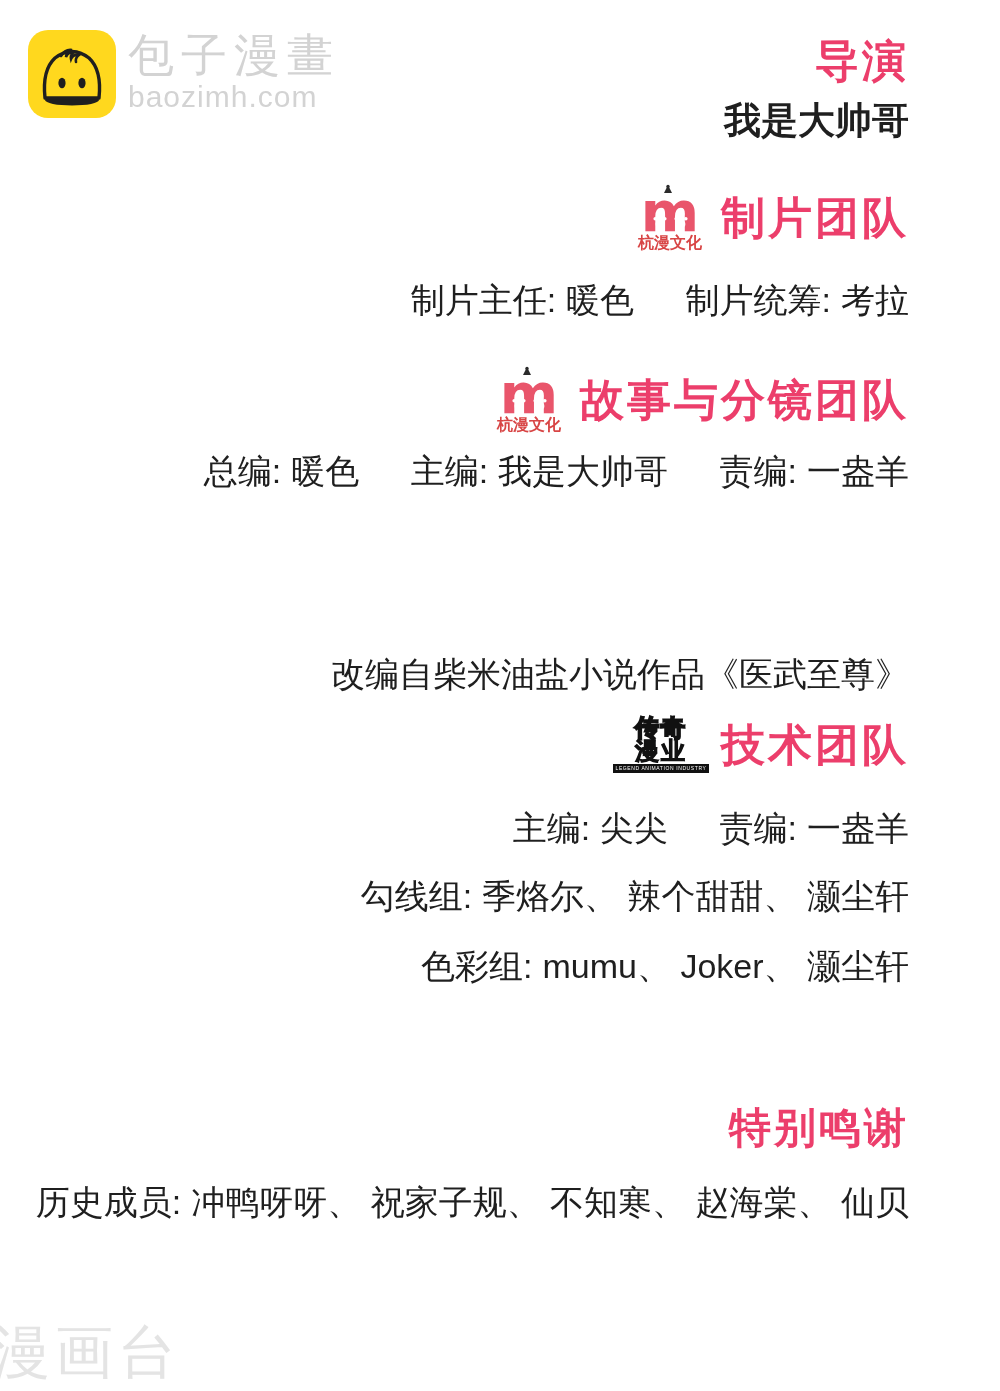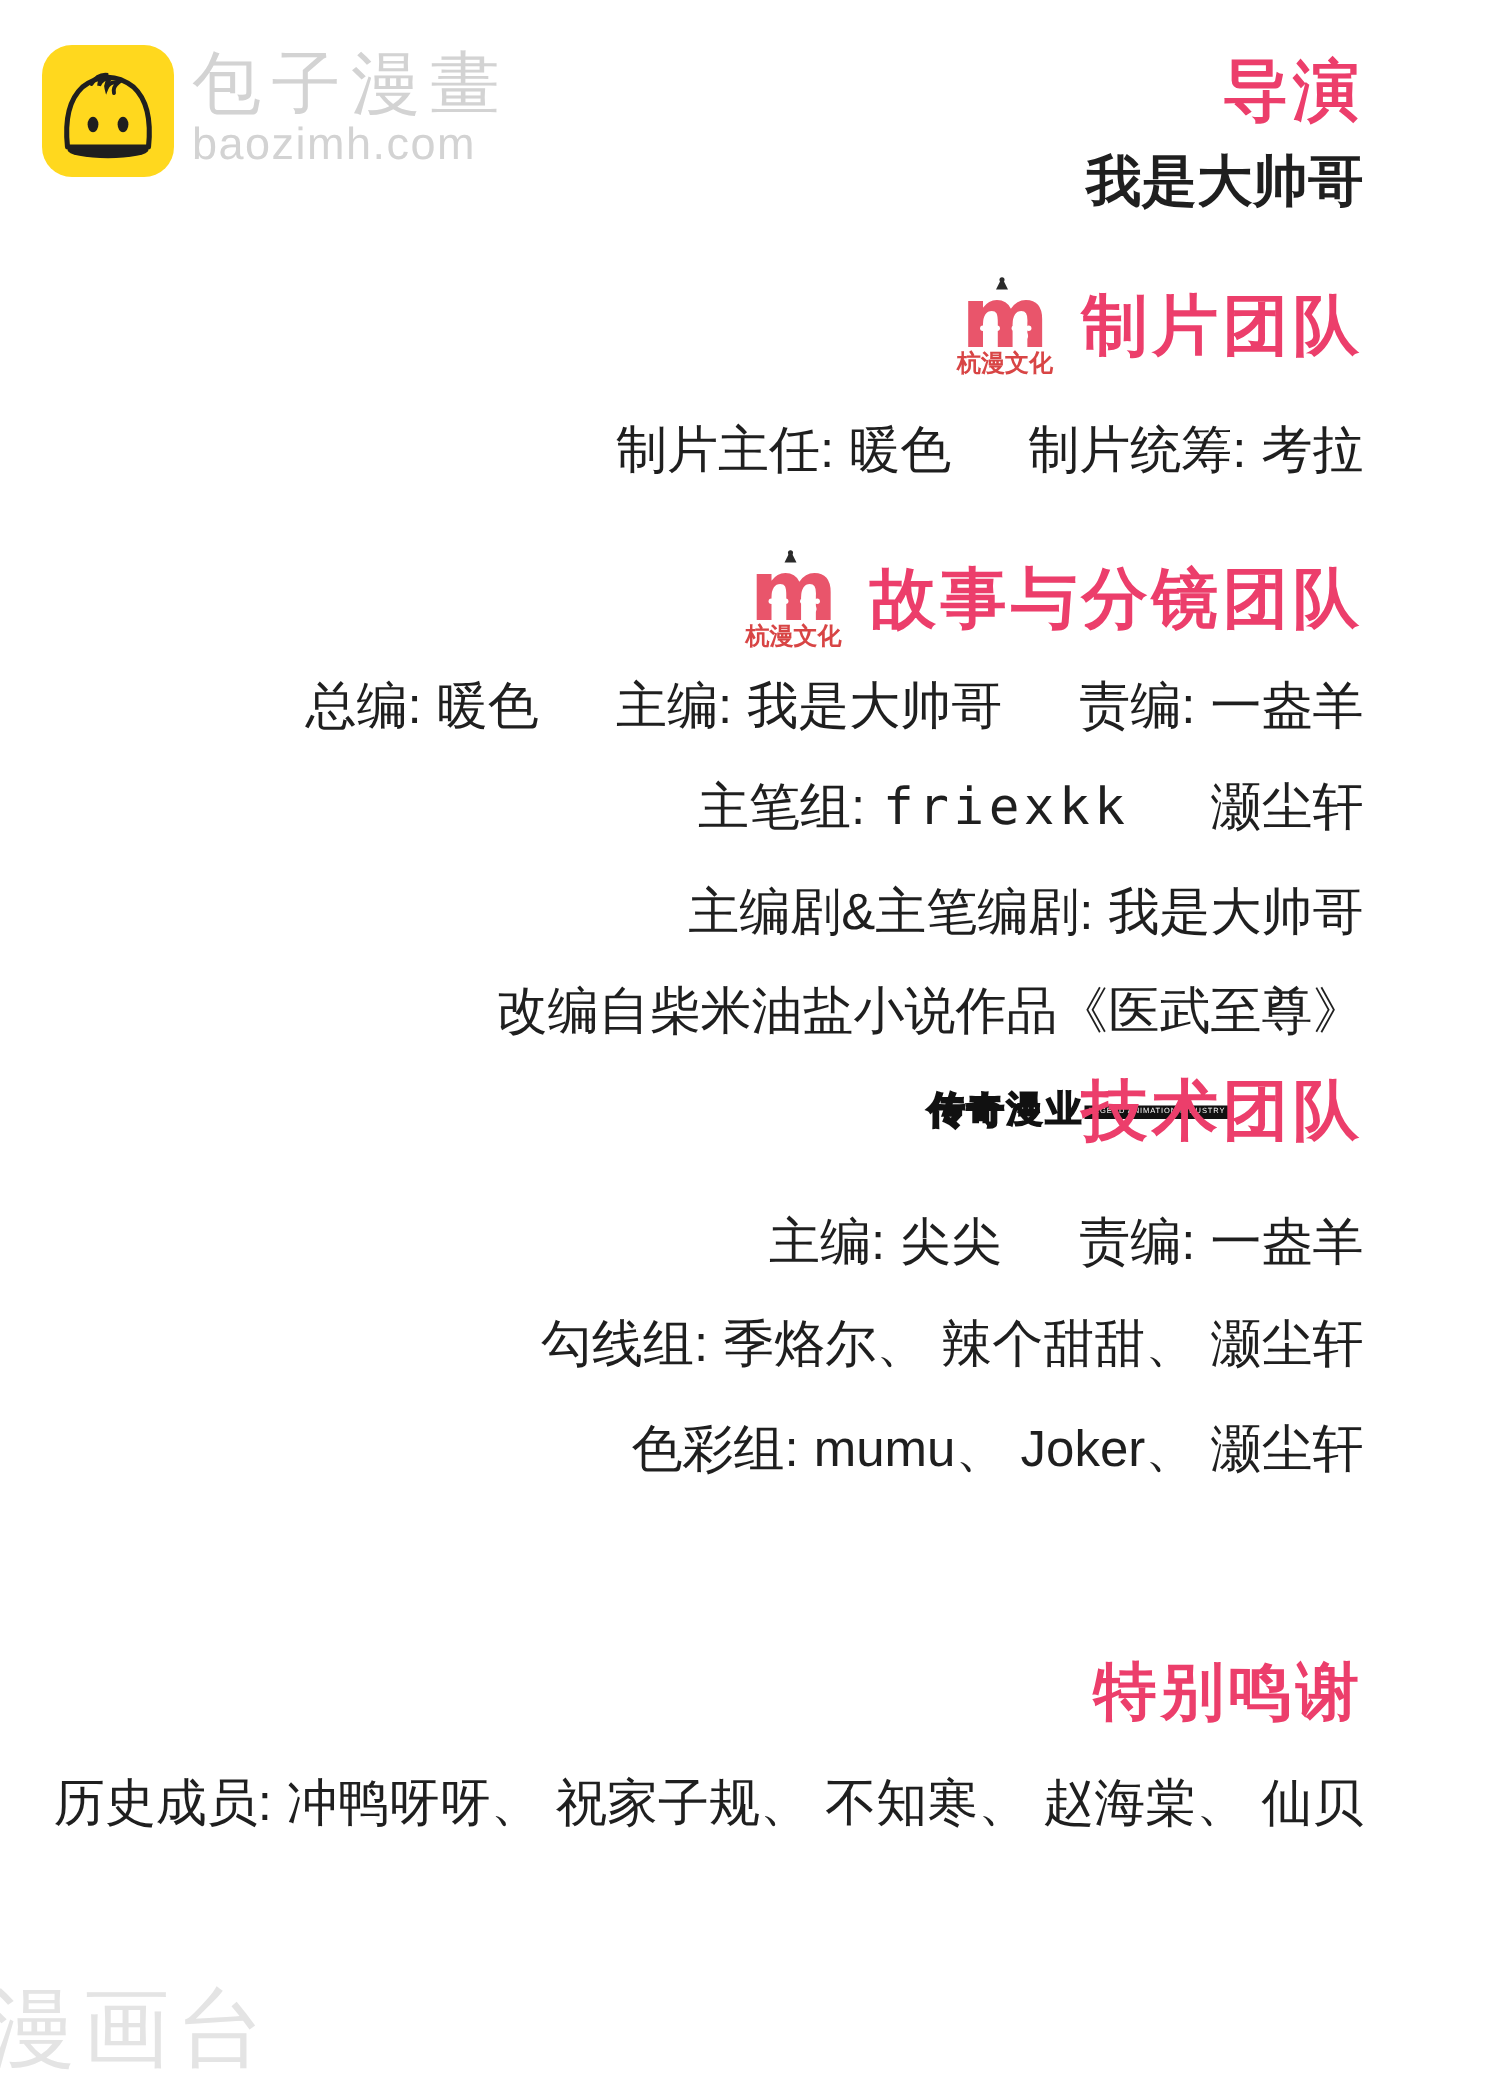--- a/index.html
+++ b/index.html
@@ -19,21 +19,21 @@
   .bodyline{font-size:34px;}
   .lbl{font-weight:normal;}
   .val{font-weight:normal;margin-left:10px;}
   .gap{margin-left:42px;}
   .mono{font-family:"DejaVu Sans Mono",monospace;letter-spacing:3px;margin-left:12px;}
   .far{margin-left:54px;}
   
   .hgroup{display:inline-flex;align-items:center;gap:18px;vertical-align:middle;}
   .mlogo{display:inline-flex;flex-direction:column;align-items:center;width:66px;}
   .mlogo-caption{font-size:16px;font-weight:bold;color:#d84545;margin-top:-2px;letter-spacing:0;}
-  .legendlogo{display:inline-flex;align-items:center;width:84px;}
+  .legendlogo{display:inline-flex;flex-direction:column;align-items:center;width:84px;}
   .legend-top{font-size:24px;font-weight:bold;color:#ffffff;-webkit-text-stroke:2px #111;letter-spacing:2px;line-height:1;}
   .legend-mid{font-size:24px;font-weight:bold;color:#0f172a;-webkit-text-stroke:1px #111;letter-spacing:2px;line-height:1;margin-top:-1px;}
   .legend-bar{background:#111;color:#fff;font-size:5px;letter-spacing:0.6px;padding:1px 3px;margin-top:1px;line-height:1.4;}
   
   .watermark{position:absolute;left:-8px;top:1314px;font-size:58px;color:#e4e4e4;letter-spacing:5px;}
 </style>
 </head>
 <body>
 
 <div class="page">
@@ -109,26 +109,20 @@
         <span class="mlogo-caption">杭漫文化</span>
       </span>
       <span class="heading">故事与分镜团队</span>
     </span>
   </div>
   <div class="row bodyline" style="top:452px">
     <span class="lbl">总编:</span><span class="val">暖色</span>
     <span class="lbl gap">主编:</span><span class="val">我是大帅哥</span>
     <span class="lbl gap">责编:</span><span class="val">一盎羊</span>
   </div>
-  <div class="row bodyline" style="top:519px">
-    <span class="lbl">主笔组:</span><span class="mono">friexkk</span><span class="val far">灏尘轩</span>
-  </div>
-  <div class="row bodyline" style="top:589px">
-    <span class="lbl">主编剧&amp;主笔编剧:</span><span class="val">我是大帅哥</span>
-  </div>
   <div class="row bodyline" style="top:655px">
     <span class="val" style="margin-left:0">改编自柴米油盐小说作品《医武至尊》</span>
   </div>
 
   <div class="row" style="top:716px">
     <span class="hgroup">
       <span class="legendlogo">
         <span class="legend-top">传奇</span>
         <span class="legend-mid">漫业</span>
         <span class="legend-bar">LEGEND ANIMATION INDUSTRY</span>

